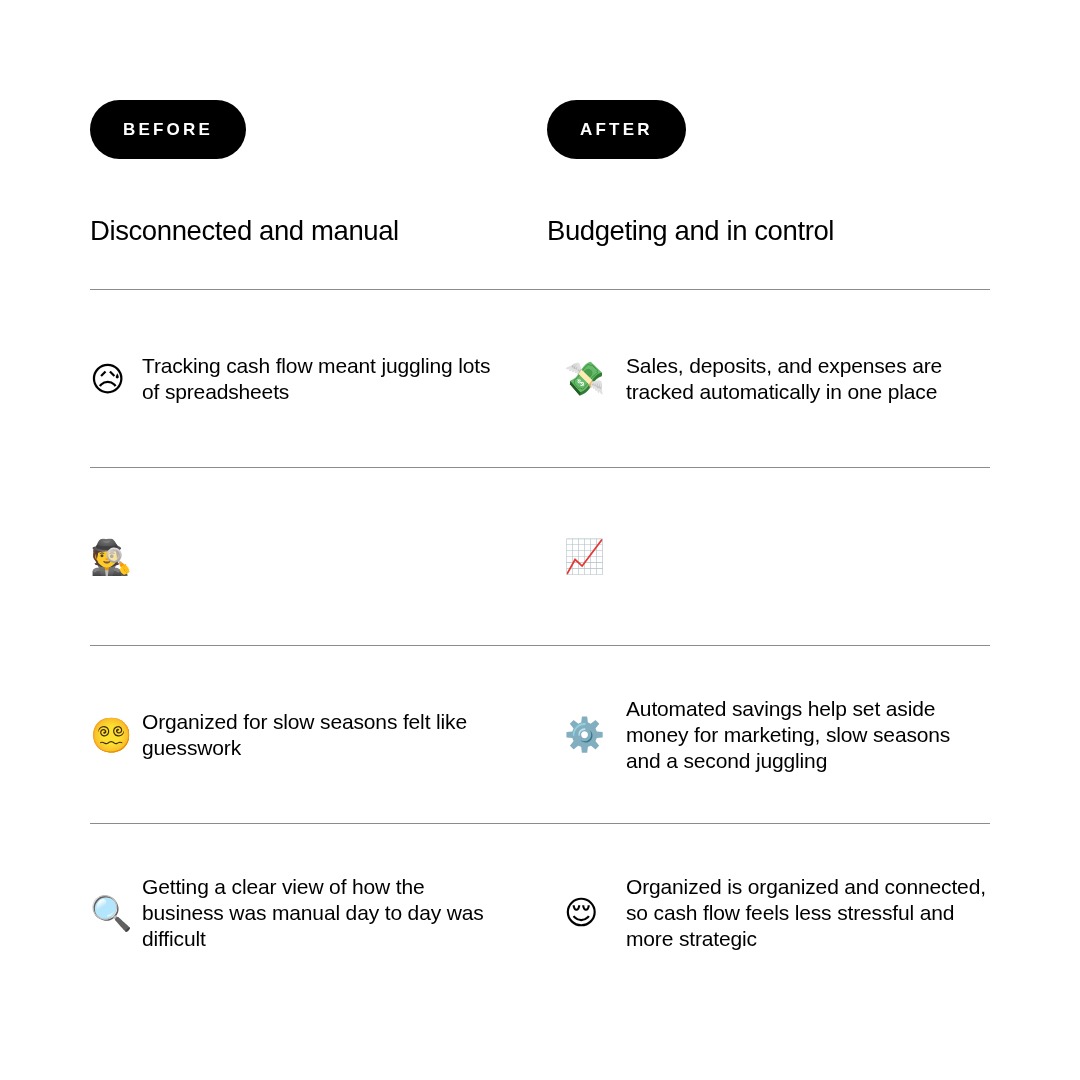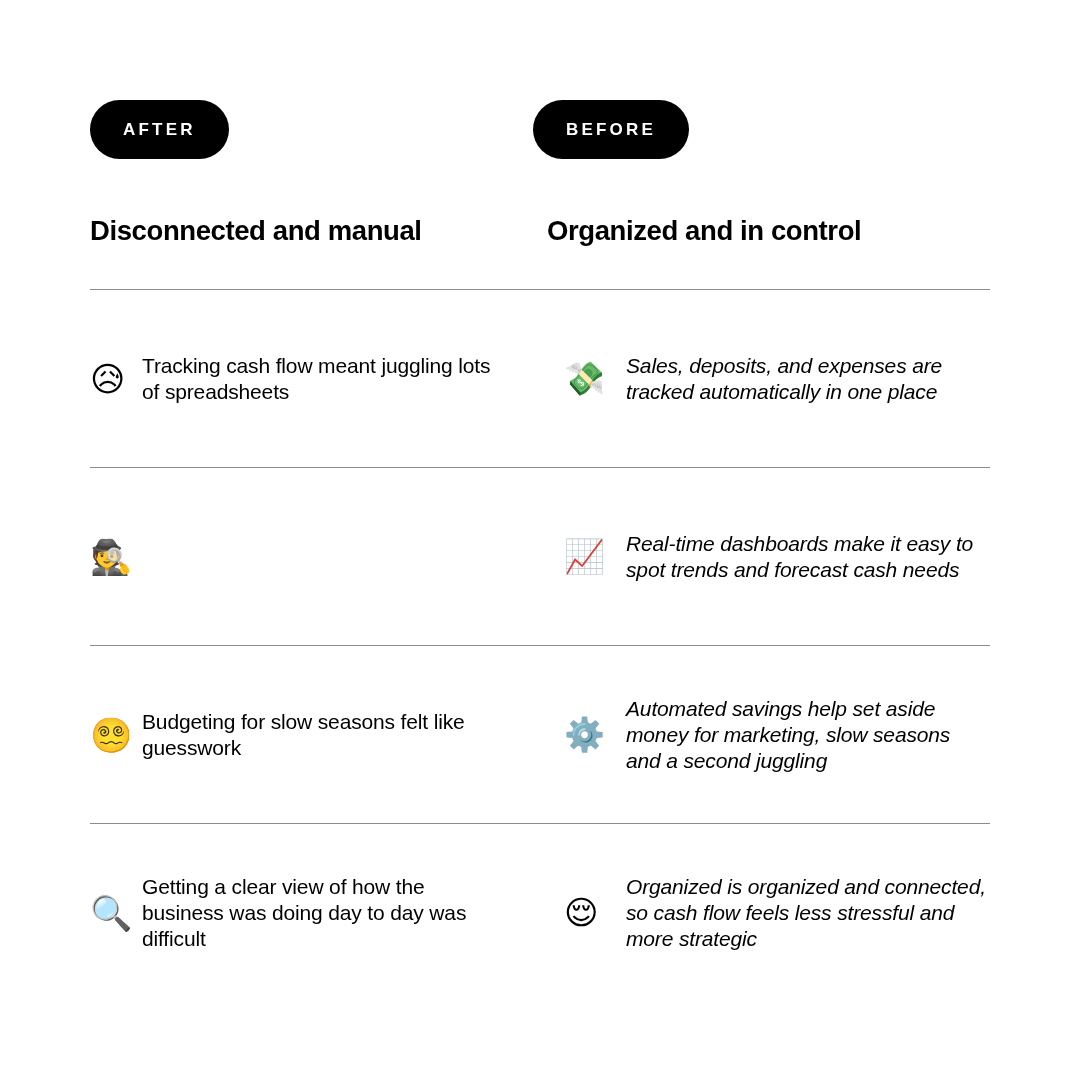--- a/index.html
+++ b/index.html
@@ -57,21 +57,21 @@
     font-weight: 700;
     letter-spacing: 3.2px;
     line-height: 1;
     white-space: nowrap;
   }
 
   
   .col-heading {
     margin-top: 57px;
     font-size: 27.5px;
-    font-weight: 700;
+    font-weight: 400;
     color: #000000;
     letter-spacing: -0.4px;
     line-height: 1.1;
     white-space: nowrap;
   }
 
   
   .divider {
     width: 900px;
     height: 1px;
@@ -115,47 +115,46 @@
   .cell-text {
     font-size: 21px;
     line-height: 26px;
     color: #000000;
     letter-spacing: -0.15px;
     font-weight: 400;
     max-width: 360px;
   }
   .cell.right .cell-text {
     max-width: 370px;
-    font-style: italic;
   }
 
   
   .rule-gap-top { height: 43px; }
 </style>
 </head>
 <body>
 
 <div class="canvas">
   <div class="grid">
 
     <div class="head-row">
+      <div class="col">
+        <span class="pill">BEFORE</span>
+      </div>
       <div class="col right">
         <span class="pill">AFTER</span>
-      </div>
-      <div class="col">
-        <span class="pill">BEFORE</span>
       </div>
     </div>
 
     <div class="head-row">
       <div class="col">
         <div class="col-heading">Disconnected and manual</div>
       </div>
       <div class="col right">
-        <div class="col-heading">Organized and in control</div>
+        <div class="col-heading">Budgeting and in control</div>
       </div>
     </div>
 
     <div class="rule-gap-top"></div>
 
     <hr class="divider">
     <div class="row">
       <div class="cell">
         <span class="emoji">😥</span>
         <span class="cell-text">Tracking cash flow meant juggling lots of spreadsheets</span>
@@ -166,41 +165,40 @@
       </div>
     </div>
 
     <hr class="divider">
     <div class="row">
       <div class="cell">
         <span class="emoji">🕵️</span>
       </div>
       <div class="cell right">
         <span class="emoji">📈</span>
-        <span class="cell-text">Real-time dashboards make it easy to spot trends and forecast cash needs</span>
       </div>
     </div>
 
     <hr class="divider">
     <div class="row">
       <div class="cell">
         <span class="emoji">😵‍💫</span>
-        <span class="cell-text">Budgeting for slow seasons felt like guesswork</span>
+        <span class="cell-text">Organized for slow seasons felt like guesswork</span>
       </div>
       <div class="cell right">
         <span class="emoji">⚙️</span>
         <span class="cell-text">Automated savings help set aside money for marketing, slow seasons and a second juggling</span>
       </div>
     </div>
 
     <hr class="divider">
     <div class="row">
       <div class="cell">
         <span class="emoji">🔍</span>
-        <span class="cell-text">Getting a clear view of how the business was doing day to day was difficult</span>
+        <span class="cell-text">Getting a clear view of how the business was manual day to day was difficult</span>
       </div>
       <div class="cell right">
         <span class="emoji">😌</span>
         <span class="cell-text">Organized is organized and connected, so cash flow feels less stressful and more strategic</span>
       </div>
     </div>
 
   </div>
 </div>
 

